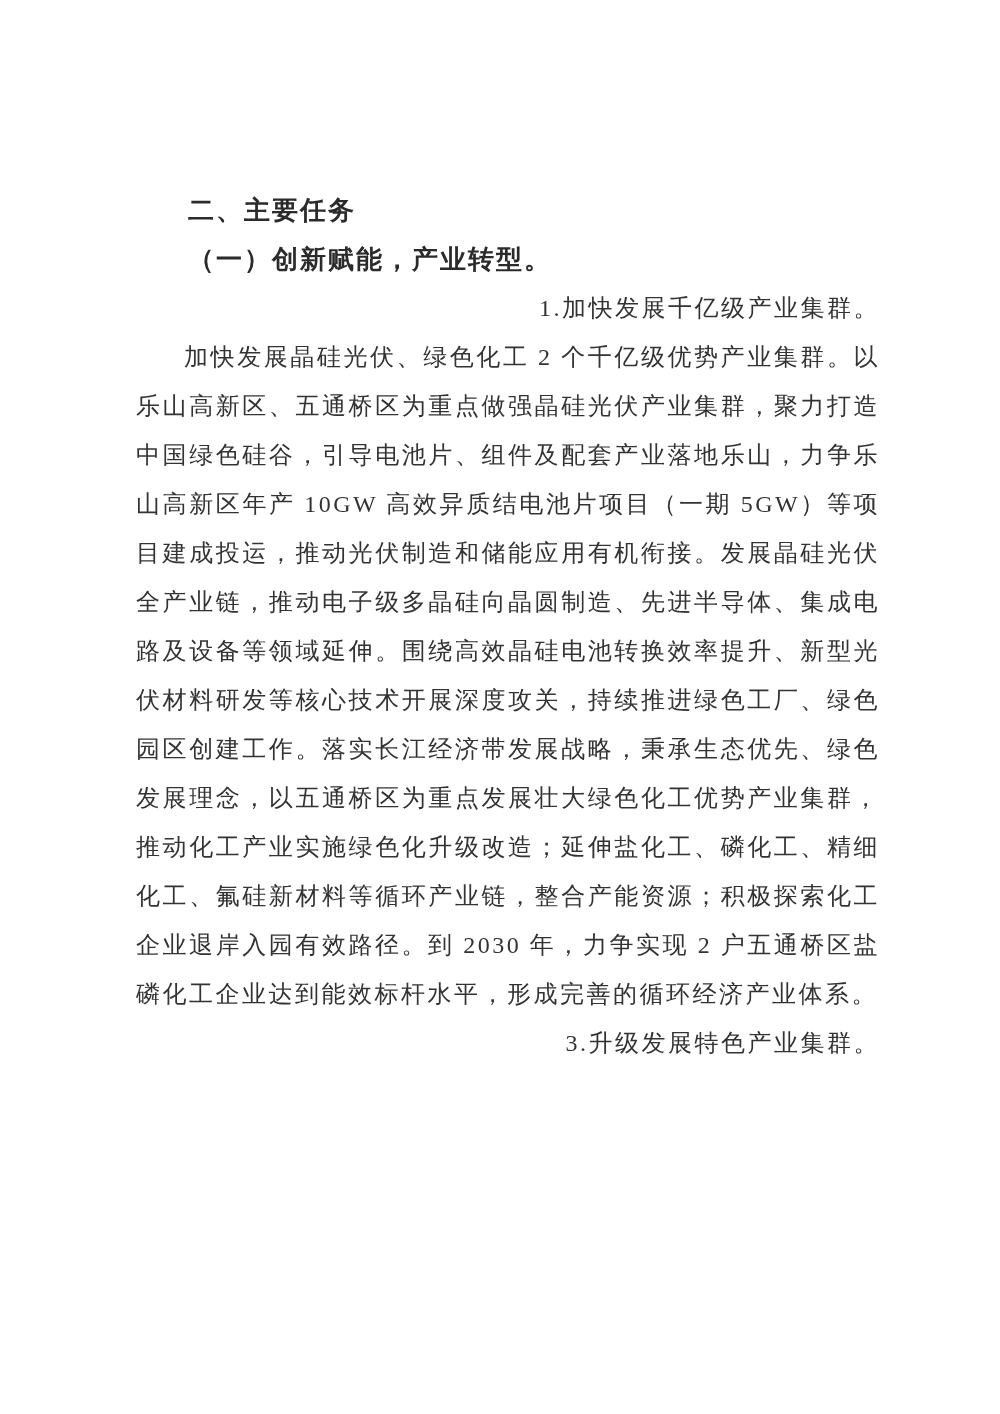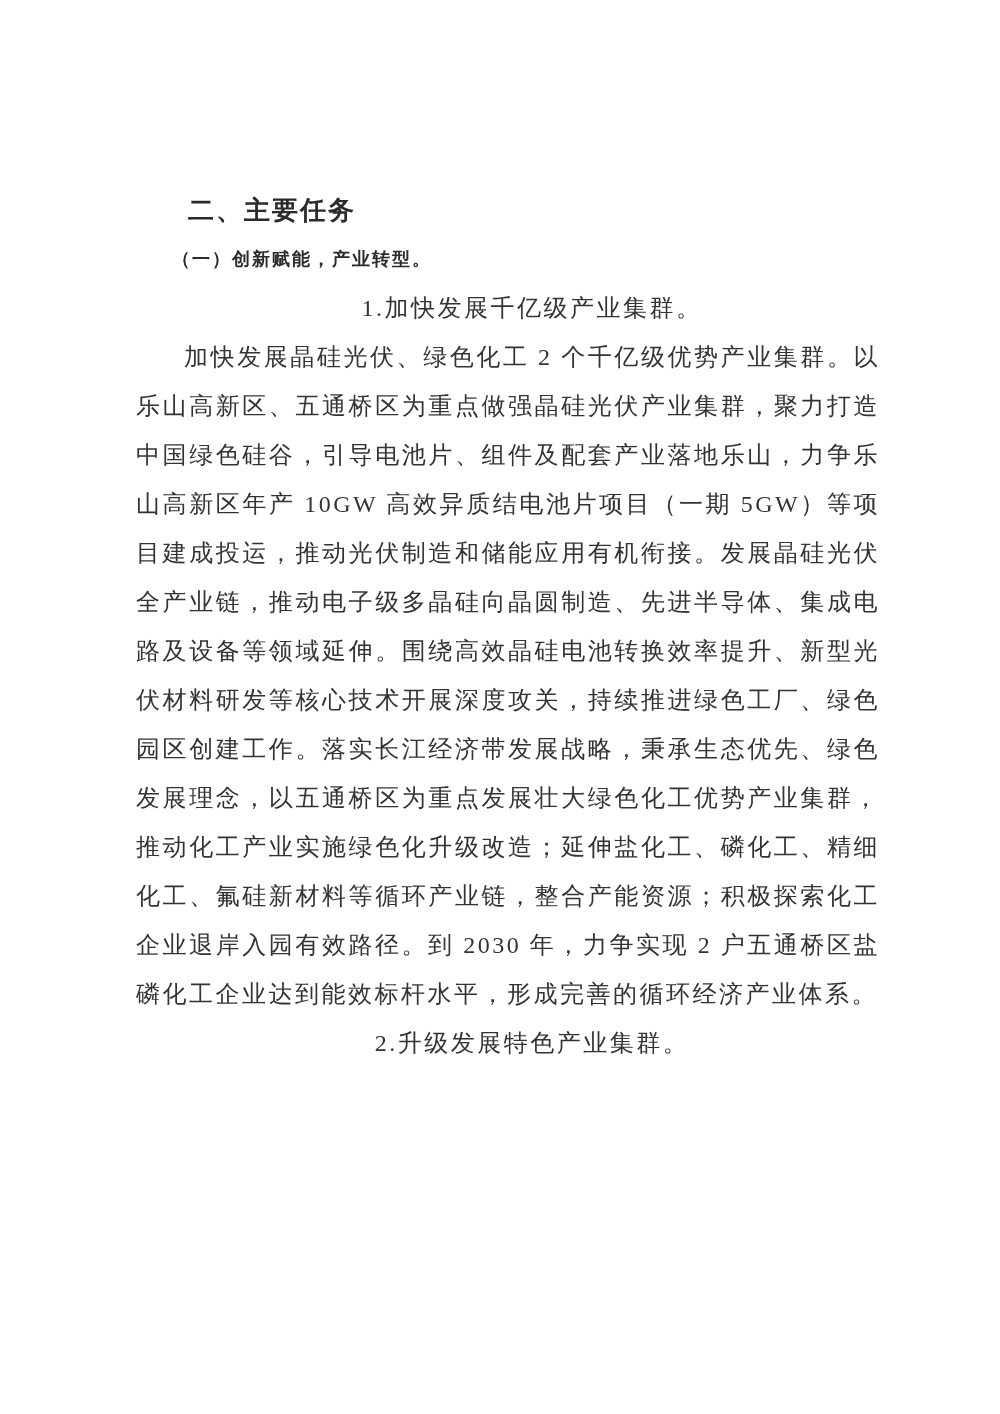--- a/index.html
+++ b/index.html
@@ -22,47 +22,47 @@
   .doc-heading {
     font-family: "Liberation Sans", "DejaVu Sans", sans-serif;
     font-size: 26px;
     font-weight: bold;
     color: #2b2b2b;
     text-indent: 2em;
     line-height: 49px;
     letter-spacing: 2px;
   }
   .doc-subheading {
-    font-size: 18px;
+    font-size: 26px;
     font-weight: bold;
     color: #2b2b2b;
     text-indent: 2em;
     line-height: 49px;
     letter-spacing: 2px;
   }
   .doc-para {
     font-size: 24px;
     font-weight: normal;
     color: #333333;
     text-indent: 2em;
     line-height: 49px;
     letter-spacing: 2.5px;
     text-align: justify;
   }
   .doc-para.item-title {
-    text-align: center;
+    text-align: right;
   }
 </style>
 </head>
 <body>
 
 <div class="page">
   <h1 class="doc-heading">二、主要任务</h1>
 
   <p class="doc-subheading">（一）创新赋能，产业转型。</p>
 
   <p class="doc-para item-title">1.加快发展千亿级产业集群。</p>
 
   <p class="doc-para">加快发展晶硅光伏、绿色化工 2 个千亿级优势产业集群。以乐山高新区、五通桥区为重点做强晶硅光伏产业集群，聚力打造中国绿色硅谷，引导电池片、组件及配套产业落地乐山，力争乐山高新区年产 10GW 高效异质结电池片项目（一期 5GW）等项目建成投运，推动光伏制造和储能应用有机衔接。发展晶硅光伏全产业链，推动电子级多晶硅向晶圆制造、先进半导体、集成电路及设备等领域延伸。围绕高效晶硅电池转换效率提升、新型光伏材料研发等核心技术开展深度攻关，持续推进绿色工厂、绿色园区创建工作。落实长江经济带发展战略，秉承生态优先、绿色发展理念，以五通桥区为重点发展壮大绿色化工优势产业集群，推动化工产业实施绿色化升级改造；延伸盐化工、磷化工、精细化工、氟硅新材料等循环产业链，整合产能资源；积极探索化工企业退岸入园有效路径。到 2030 年，力争实现 2 户五通桥区盐磷化工企业达到能效标杆水平，形成完善的循环经济产业体系。</p>
 
-  <p class="doc-para item-title">2.升级发展特色产业集群。</p>
+  <p class="doc-para item-title">3.升级发展特色产业集群。</p>
 
 </div>
 
 </body></html>

